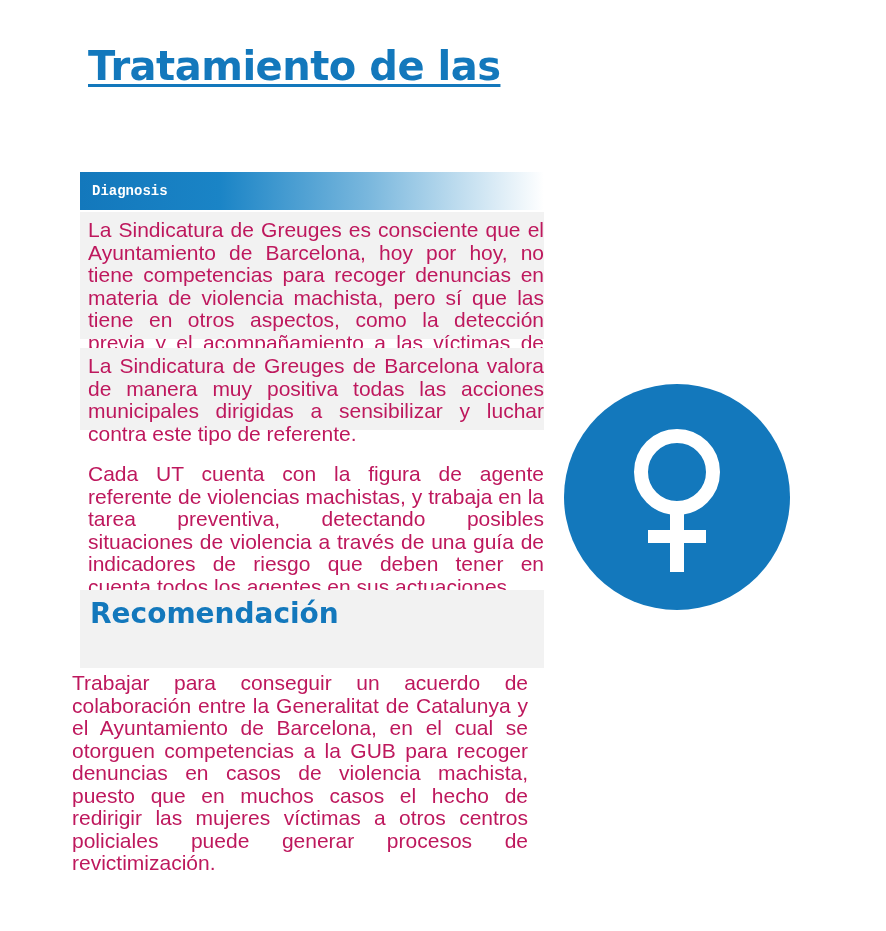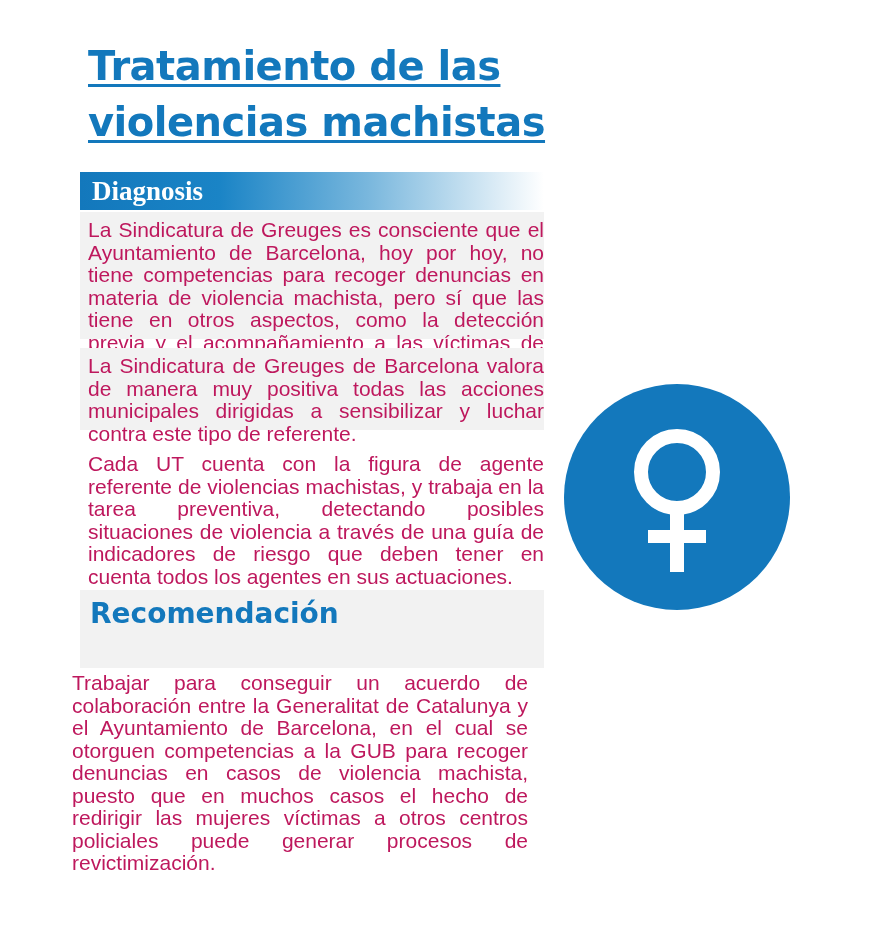--- a/index.html
+++ b/index.html
@@ -47,23 +47,23 @@
     left: 80px;
     top: 172px;
     width: 464px;
     height: 38px;
     background: linear-gradient(to right, #1378bc 0%, #1a84c6 30%, #79b7dd 62%, #ffffff 100%);
   }
   .band-label {
     position: absolute;
     left: 92px;
     top: 179px;
-    font-family: Liberation Serif, serif;
+    font-family: Liberation Mono, monospace;
     font-weight: 700;
-    font-size: 27px;
+    font-size: 14px;
     line-height: 24px;
     color: #ffffff;
   }
 
   
   .para-box {
     position: absolute;
     background: #f2f2f2;
     box-sizing: border-box;
   }
@@ -77,21 +77,21 @@
     text-justify: inter-word;
   }
 
   #para1-box { left: 80px; top: 212px; width: 464px; height: 134px; }
   #para1     { left: 88px; top: 219px; }
 
   #para2-box { left: 80px; top: 348px; width: 464px; height: 110px; }
   #para2     { left: 88px; top: 355px; }
 
   #para3-box { left: 80px; top: 456px; width: 464px; height: 0px; background: transparent; }
-  #para3     { left: 88px; top: 453px; }
+  #para3     { left: 88px; top: 463px; }
 
   
   #reco-box {
     left: 80px; top: 590px; width: 464px; height: 78px;
     background: #f2f2f2;
   }
   .reco-heading {
     position: absolute;
     left: 90px;
     top: 600px;
@@ -118,21 +118,20 @@
     display: block;
   }
 </style>
 </head>
 <body>
 
 <div class="page">
 
   <div class="title-block">
     <div class="title-line">Tratamiento de las</div>
-    <div class="title-line">violencias machistas</div>
   </div>
 
   <div class="band"></div>
   <div class="band-label">Diagnosis</div>
 
   <div class="para-box" id="para1-box" style="top: 212px; height: 127px;"></div>
   <div class="para" id="para1">La Sindicatura de Greuges es consciente que el Ayuntamiento de Barcelona, hoy por hoy, no tiene competencias para recoger denuncias en materia de violencia machista, pero sí que las tiene en otros aspectos, como la detección previa y el acompañamiento a las víctimas de estos delitos.</div>
 
   <div class="para-box" id="para2-box" style="top: 348px; height: 82px;"></div>
   <div class="para" id="para2">La Sindicatura de Greuges de Barcelona valora de manera muy positiva todas las acciones municipales dirigidas a sensibilizar y luchar contra este tipo de referente.</div>

